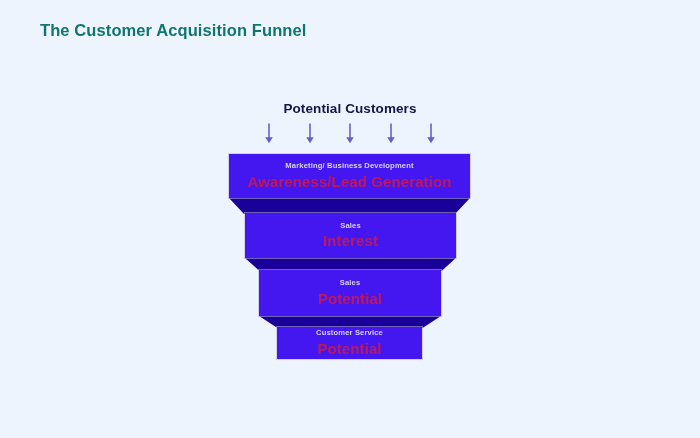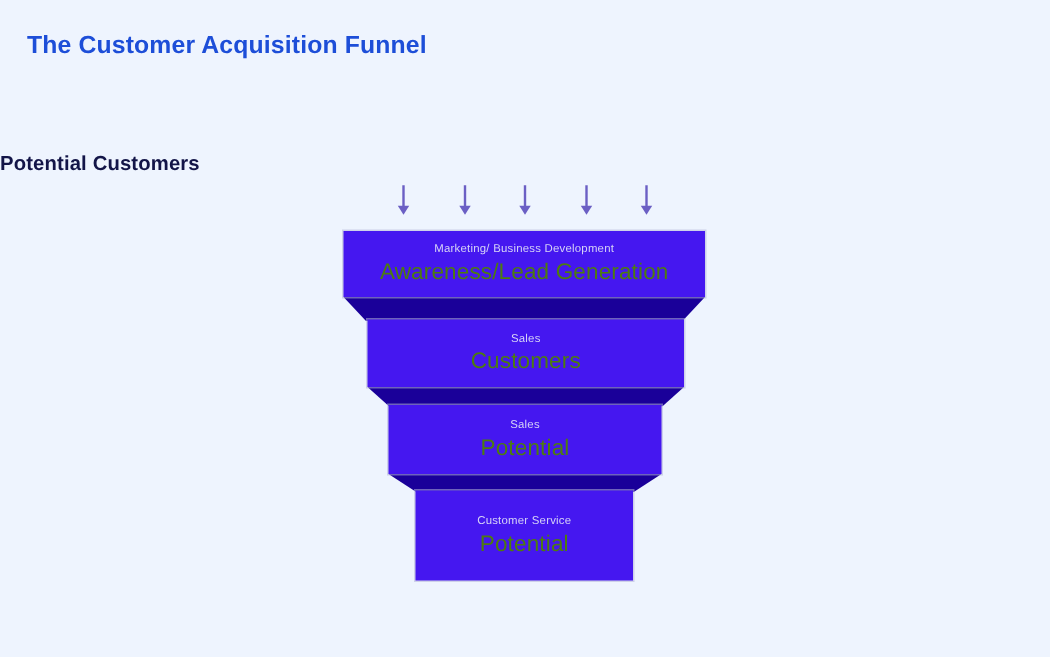--- a/index.html
+++ b/index.html
@@ -12,44 +12,45 @@
     height: 438px;
     background: #eef4fe;
     font-family: "Liberation Sans", sans-serif;
     overflow: hidden;
     position: relative;
   }
 
   
   #page-title {
     position: absolute;
-    left: 18px;
+    left: 40px;
     top: 21px;
     font-size: 16.5px;
     font-weight: bold;
-    color: #1d4ed8;
+    color: #0f766e;
     letter-spacing: 0.1px;
     white-space: nowrap;
   }
 
   
   #funnel-stage {
     position: absolute;
     left: 0;
     top: 0;
     width: 700px;
     height: 438px;
   }
 
   
   #inflow-label {
     position: absolute;
     left: 0;
     top: 101px;
     width: 700px;
+    text-align: center;
     font-size: 13.5px;
     font-weight: bold;
     color: #131548;
     letter-spacing: 0.1px;
   }
   #inflow-arrows {
     position: absolute;
     left: 262px;
     top: 123px;
     width: 176px;
@@ -85,30 +86,30 @@
     height: 100%;
     display: flex;
     flex-direction: column;
     align-items: center;
     justify-content: center;
     text-align: center;
     line-height: 1.08;
   }
   .segment-caption {
     font-size: 7.6px;
-    font-weight: normal;
+    font-weight: bold;
     color: #d6d3f7;
     letter-spacing: 0.15px;
     margin-bottom: 3px;
     white-space: nowrap;
   }
   .segment-title {
     font-size: 15px;
-    font-weight: normal;
-    color: #4d7c0f;
+    font-weight: bold;
+    color: #be185d;
     letter-spacing: 0.1px;
     white-space: nowrap;
   }
 
   
   .segment-connector {
     position: absolute;
     left: 0;
     width: 100%;
     overflow: visible;
@@ -174,33 +175,33 @@
     <div class="segment-text">
       <div class="segment-caption">Marketing/ Business Development</div>
       <div class="segment-title">Awareness/Lead Generation</div>
     </div>
   </div>
 
   <div class="funnel-segment" style="left:245px; top:213px; width:211px; height:45px;">
     <div class="segment-body"></div>
     <div class="segment-text">
       <div class="segment-caption">Sales</div>
-      <div class="segment-title">Customers</div>
+      <div class="segment-title">Interest</div>
     </div>
   </div>
 
   <div class="funnel-segment" style="left:259px; top:270px; width:182px; height:46px;">
     <div class="segment-body"></div>
     <div class="segment-text">
       <div class="segment-caption">Sales</div>
       <div class="segment-title">Potential</div>
     </div>
   </div>
 
-  <div class="funnel-segment" style="left:277px; top:327px; width:145px; height:60px;">
+  <div class="funnel-segment" style="left:277px; top:327px; width:145px; height:32px;">
     <div class="segment-body"></div>
     <div class="segment-text">
       <div class="segment-caption">Customer Service</div>
       <div class="segment-title">Potential</div>
     </div>
   </div>
 
 </div>
 
 </body></html>

